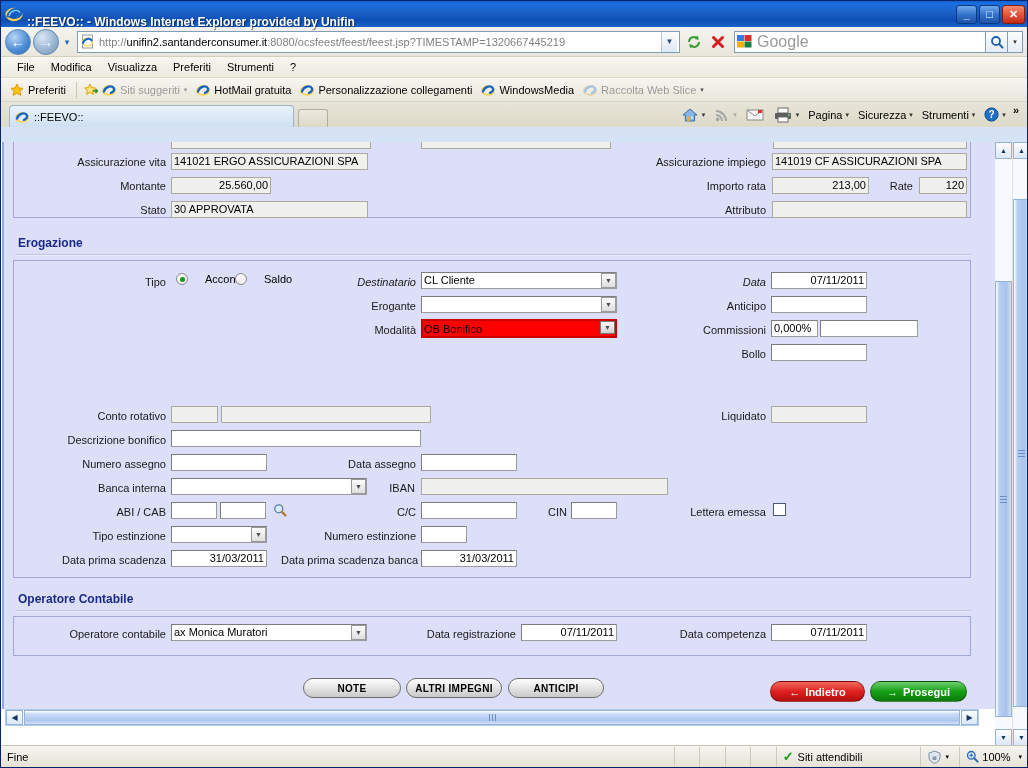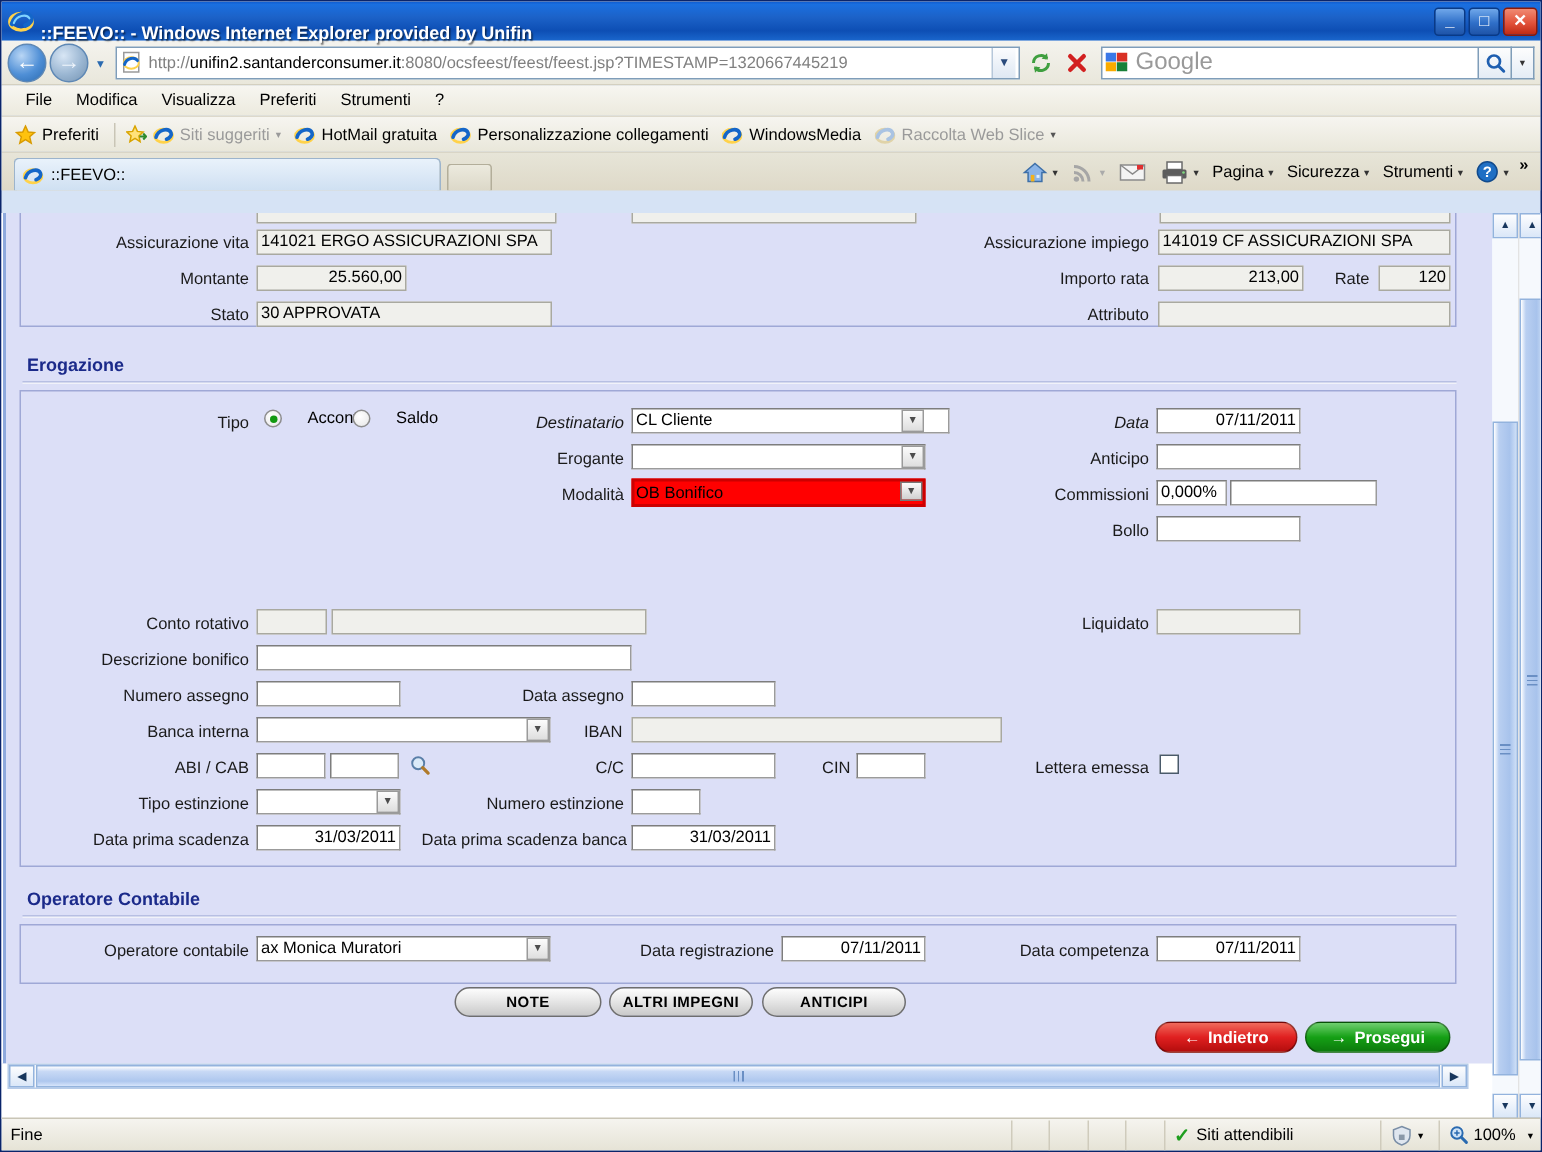--- a/index.html
+++ b/index.html
@@ -352,20 +352,21 @@
   .btn3d {
     position: absolute;
     height: 20px;
     background: linear-gradient(to bottom,#fdfdfd 0%,#e7e7e7 45%,#c9c9c9 100%);
     border: 1px solid #6e6e6e;
     border-radius: 10px;
     font-size: 10px; font-weight: bold;
     color: #000;
     display: flex; align-items: center; justify-content: center;
     letter-spacing: 0.3px;
+    margin-top: 20px;
   }
   .pill {
     position: absolute;
     height: 21px;
     border-radius: 11px;
     display: flex; align-items: center; justify-content: center;
     gap: 5px;
     color: #ffffff; font-size: 11px; font-weight: bold;
     padding: 0 10px;
     border: 1px solid rgba(0,0,0,0.35);
@@ -686,21 +687,21 @@
           <span class="dot"></span>
           <span>Acconto</span>
         </div>
         <div class="radio" style="left:234px; top:131px;">
           <span class="dot"></span>
           <span>Saldo</span>
         </div>
 
         <div class="lbl" style="left:310px; top:133px; width:105px;font-style:italic;">Destinatario</div>
         <div class="combo" style="left:420px; top:130px; width:196px; height:17px;">
-          <div class="fld" style="left:0; top:0; width:212px; height:17px;">CL Cliente</div>
+          <div class="fld" style="left:0; top:0; width:196px; height:17px;">CL Cliente</div>
           <span class="arrow">▼</span>
         </div>
 
         <div class="lbl" style="left:310px; top:157px; width:105px;">Erogante</div>
         <div class="combo" style="left:420px; top:154px; width:196px; height:17px;">
           <div class="fld" style="left:0; top:0; width:196px; height:17px;"></div>
           <span class="arrow">▼</span>
         </div>
 
         <div class="lbl" style="left:310px; top:181px; width:105px;">Modalità</div>

